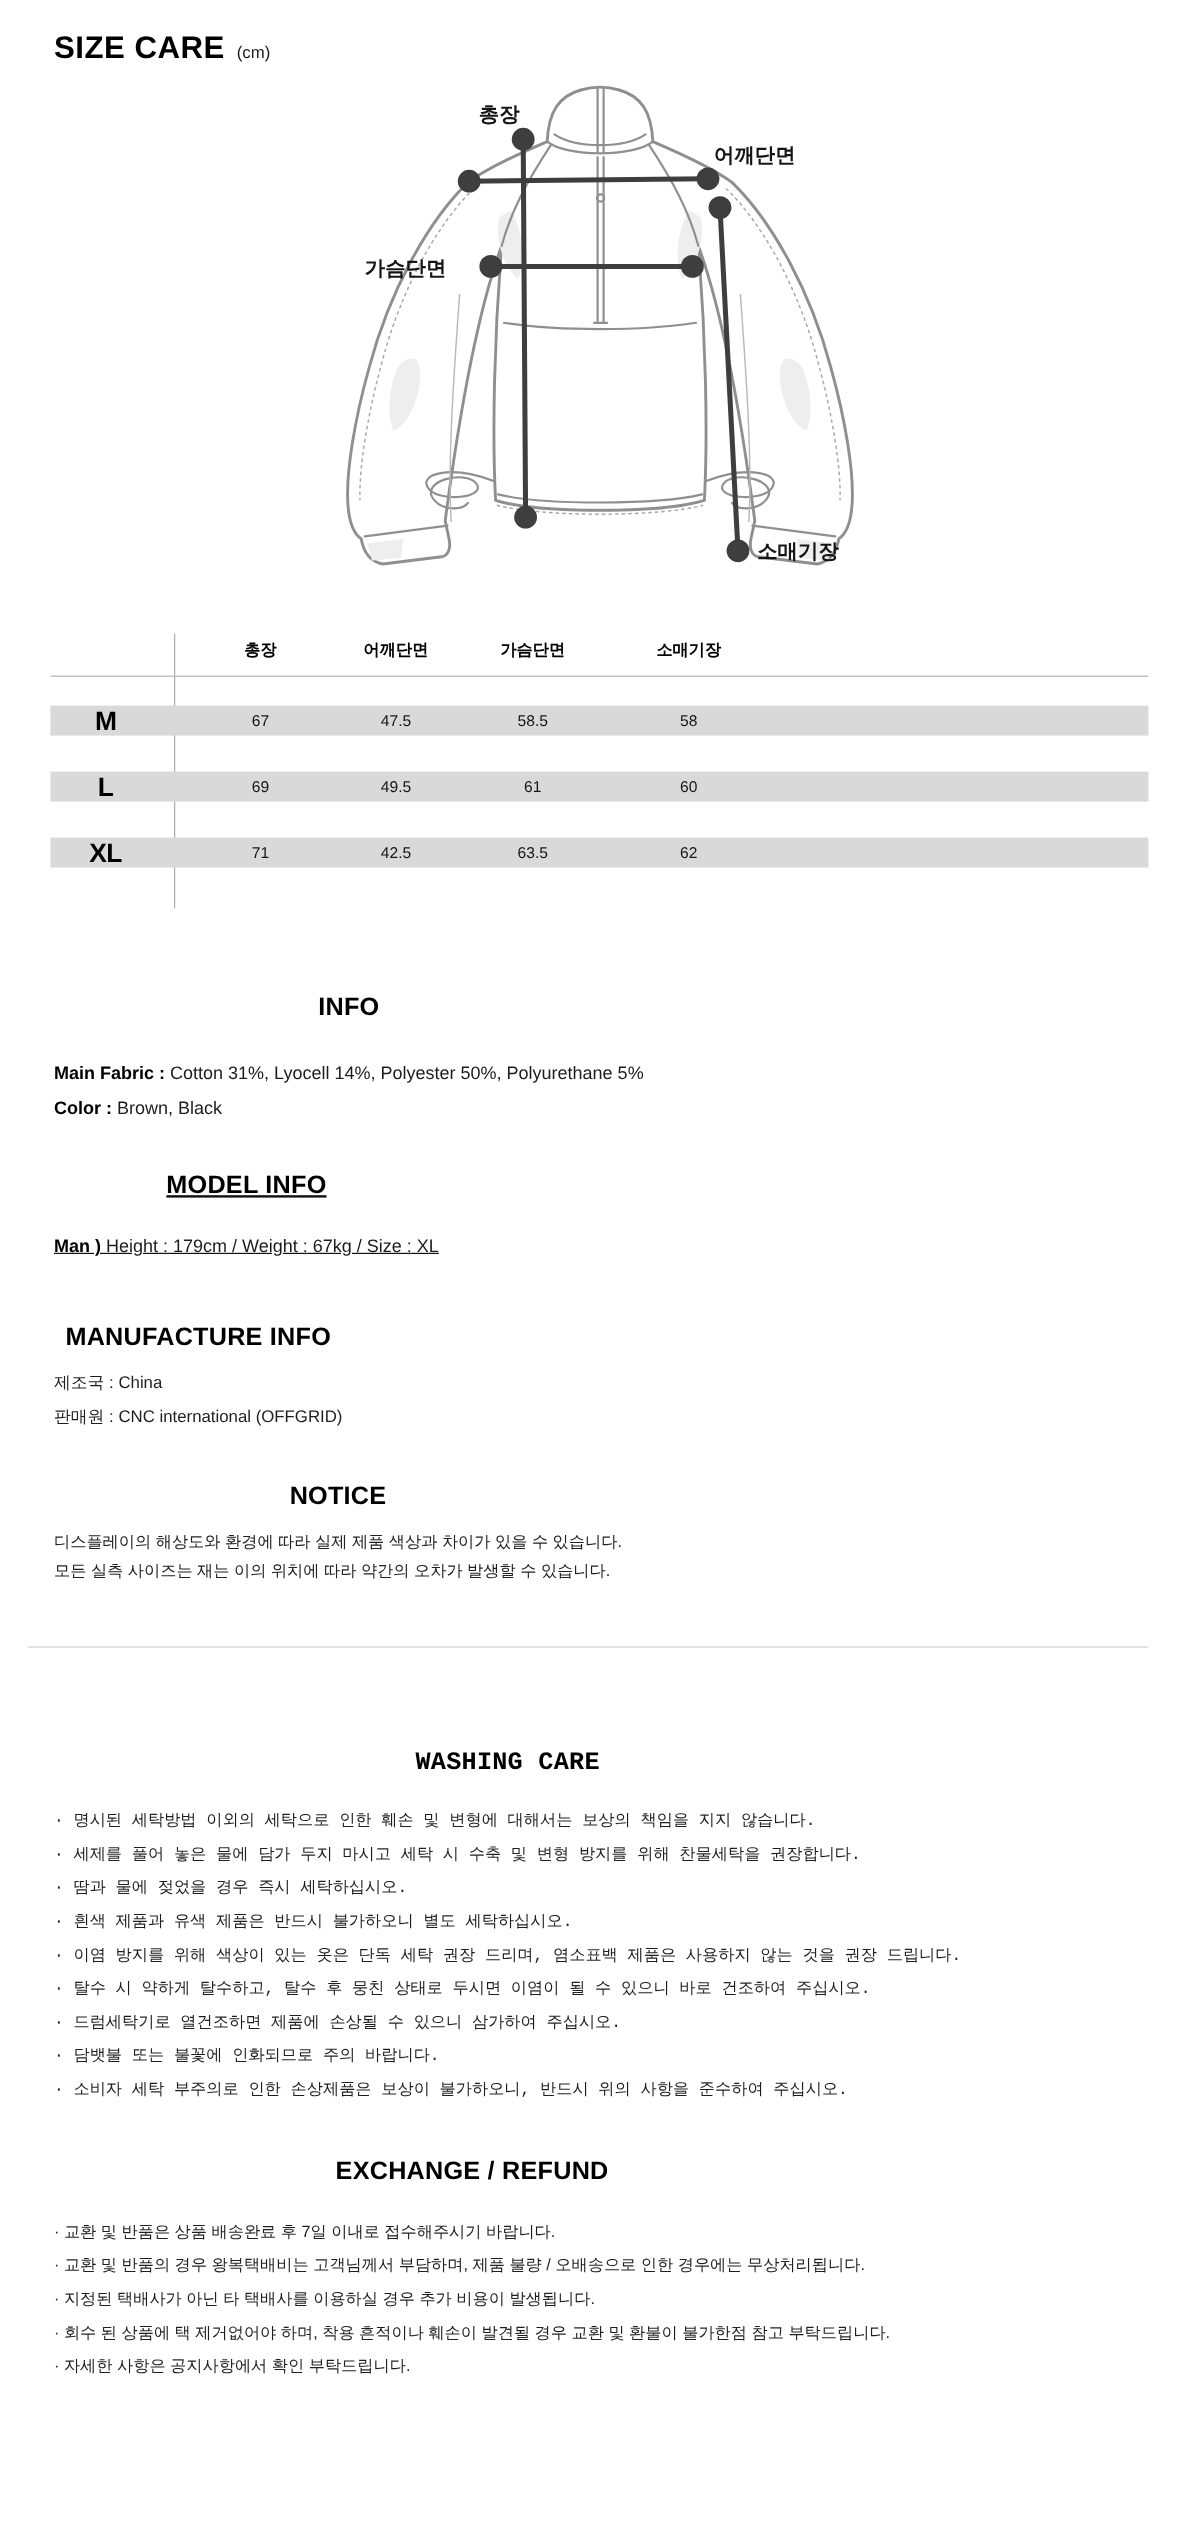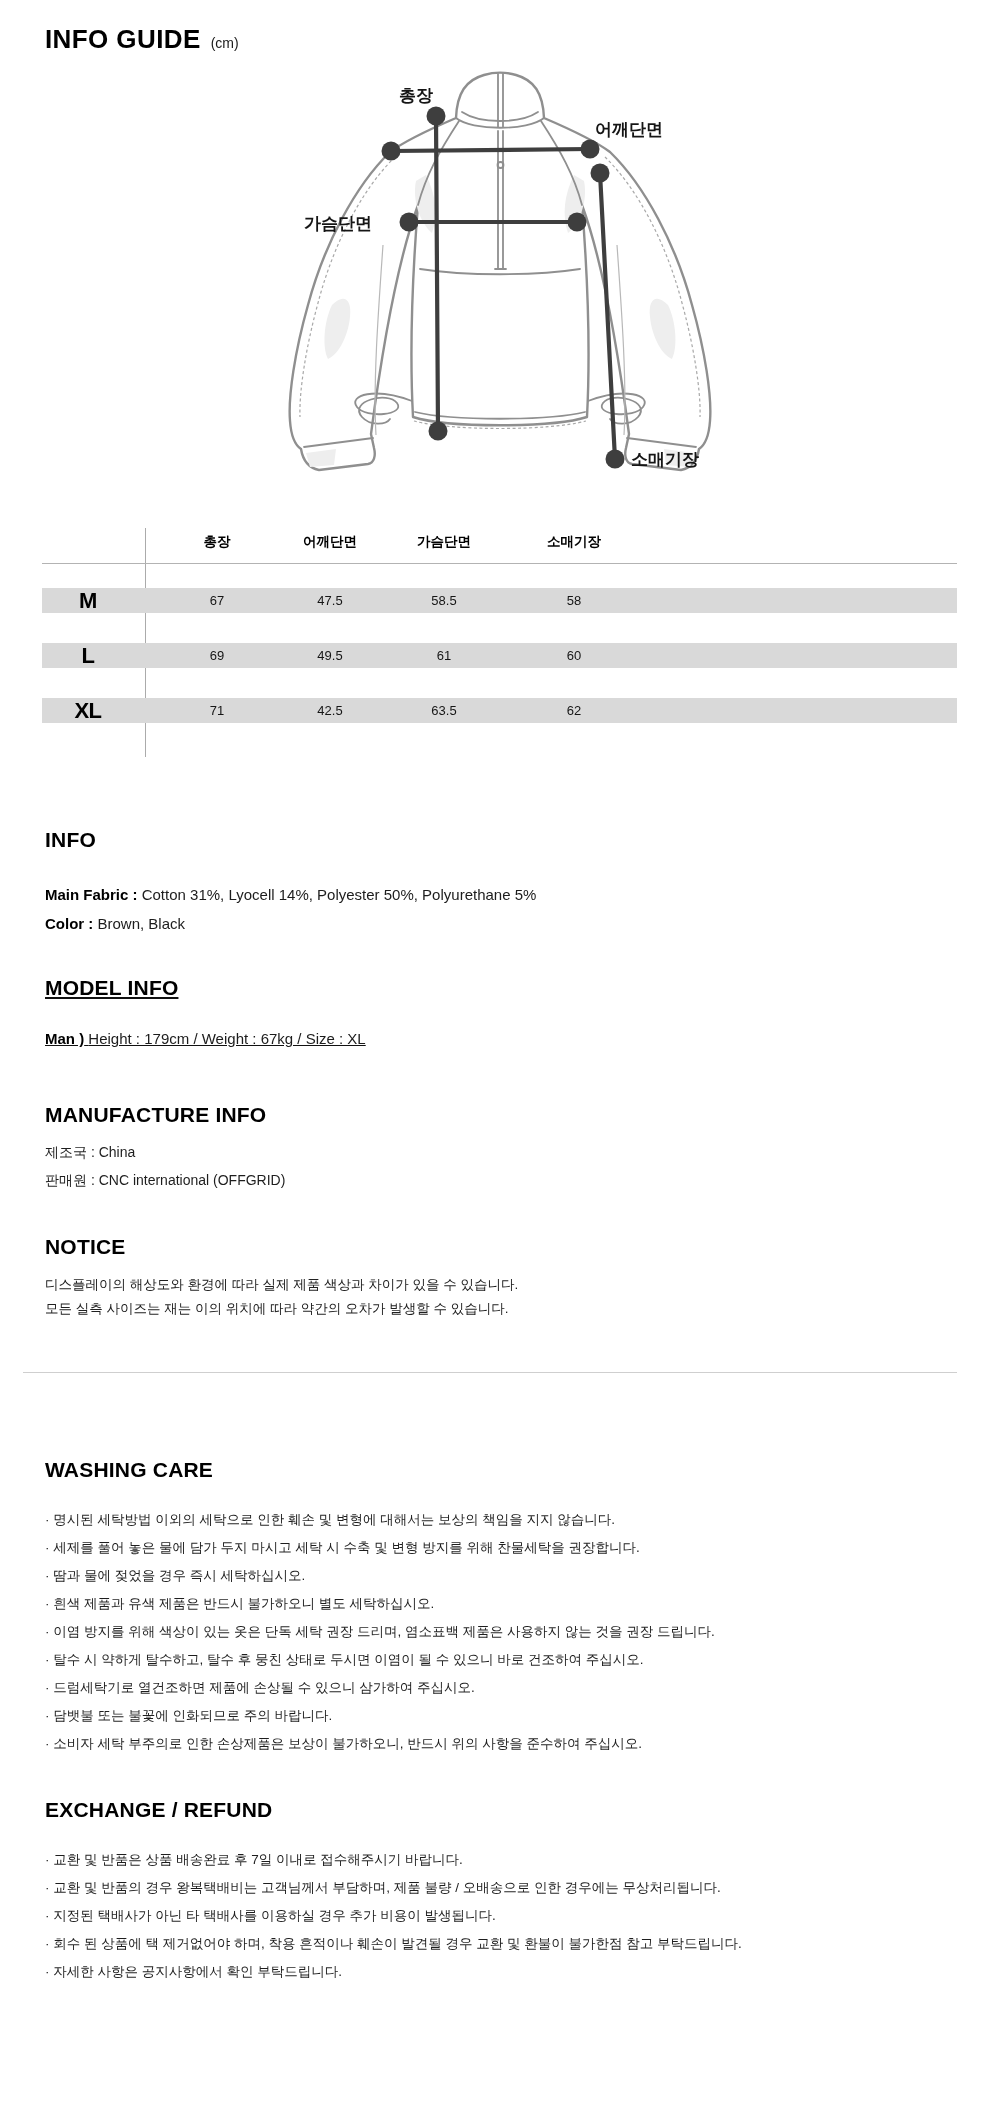--- a/index.html
+++ b/index.html
@@ -23,44 +23,44 @@
   .size-table { top:525px; left:0; width:1000px; height:240px; }
   .st-vline { position:absolute; left:145px; top:3px; width:1px; height:229px; background:#ababab; }
   .st-hline { position:absolute; left:42px; top:38px; width:915px; height:1px; background:#b3b3b3; }
   .st-h { position:absolute; top:8px; width:120px; text-align:center; font-weight:bold; font-size:13.5px; color:#000; }
   .st-band { position:absolute; left:42px; width:915px; height:25px; background:#d9d9d9; }
   .st-size { position:absolute; left:-14px; top:50%; transform:translateY(-50%); width:120px; text-align:center; font-weight:bold; font-size:22px; color:#000; letter-spacing:-.5px; }
   .st-v { position:absolute; top:0; width:120px; line-height:25px; text-align:center; font-size:13px; color:#161616; }
 
   
   .sec { left:45px; }
-  .sec h2 { font-size:21px; font-weight:bold; color:#000; letter-spacing:.2px; }
+  .sec h2 { font-size:21px; font-weight:bold; color:#000; letter-spacing:.2px;text-align:center; }
   .sec-info { top:828px; }
   .info-lines { margin-top:28px; font-size:15px; line-height:29px; color:#1c1c1c; }
   .info-lines b { color:#000; }
   .sec-model { top:976px;text-decoration:underline; }
   .model-line { margin-top:30px; font-size:15px; color:#1c1c1c; }
   .model-line b { color:#000; }
   .sec-manu { top:1103px; }
   .manu-lines { margin-top:11px; font-size:14px; line-height:28px; color:#1e1e1e; }
   .sec-notice { top:1235px; }
   .notice-lines { margin-top:14px; font-size:13.5px; line-height:24px; color:#202020; }
 
   .divider { top:1372px; left:23px; width:934px; height:1px; background:#cfcfcf; }
 
-  .sec-wash { top:1458px; }
+  .sec-wash { top:1458px;font-family:Liberation Mono, monospace; }
   .sec-ex { top:1798px; }
   .bullets { margin-top:24px; font-size:13.5px; line-height:28px; color:#1e1e1e; }
   .sec-ex .bullets { }
 </style>
 </head>
 <body>
 
 <div class="abs title-row">
-  <h1>INFO GUIDE</h1>
+  <h1>SIZE CARE</h1>
   <span class="unit">(cm)</span>
 </div>
 
 <svg class="abs diagram" viewBox="0 0 520 420">
 
   <g stroke="#8f8f8f" stroke-width="2.4" fill="none" stroke-linejoin="round" stroke-linecap="round">
     <path fill="#ffffff" d="M216,63
       C195,72 166,85 150,97
       C115,131 84,190 68,250
       C55,296 48,341 50,366

